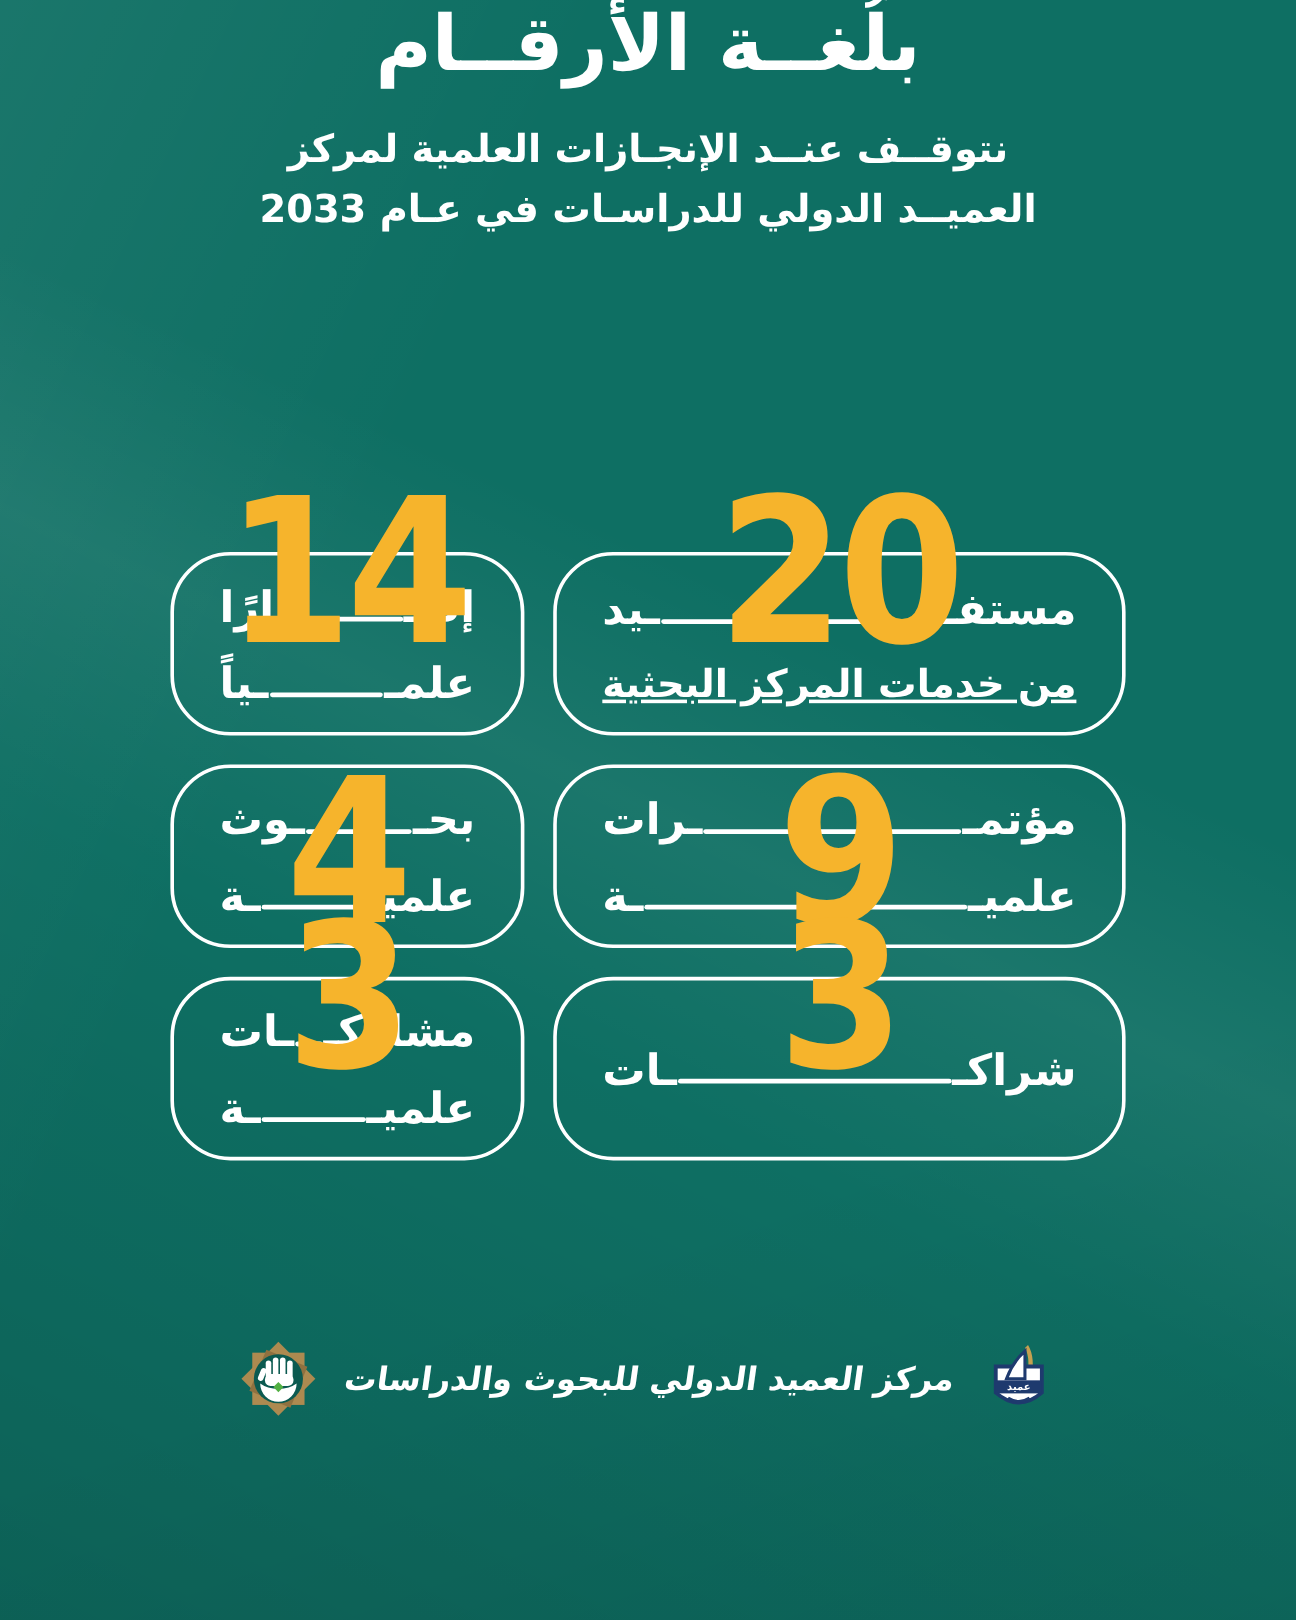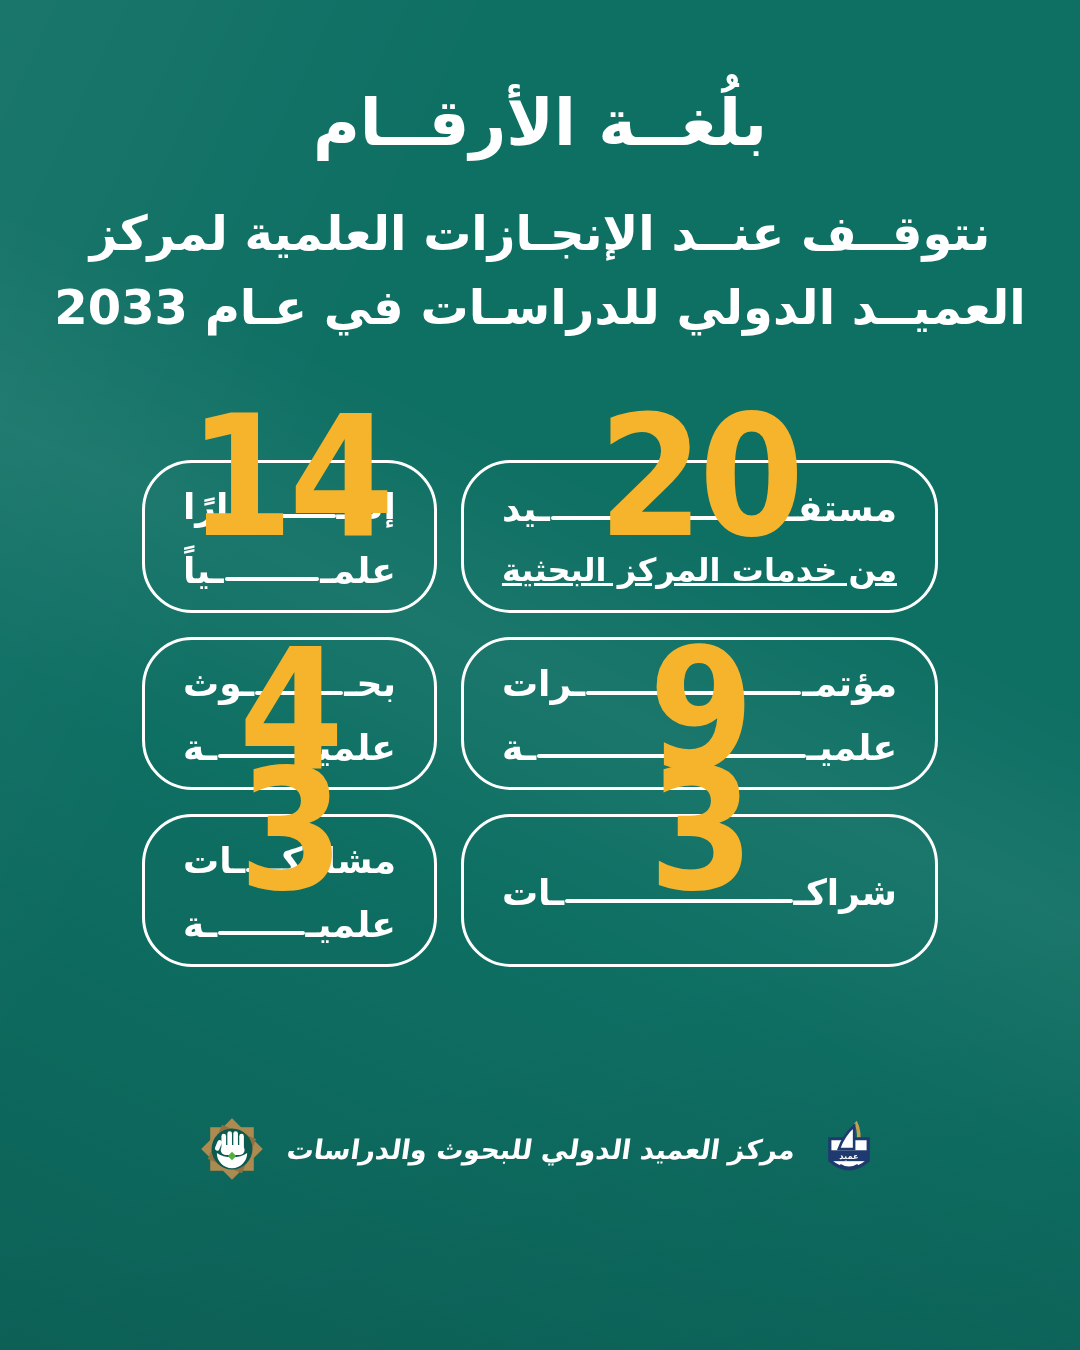--- a/index.html
+++ b/index.html
@@ -12,23 +12,23 @@
     background-image:
       linear-gradient(205deg, rgba(255,255,255,0) 38%, rgba(255,255,255,0.055) 50%, rgba(255,255,255,0) 63%),
       linear-gradient(115deg, rgba(255,255,255,0.05) 0%, rgba(255,255,255,0) 30%),
       linear-gradient(25deg, rgba(0,0,0,0.12) 0%, rgba(0,0,0,0) 38%),
       linear-gradient(340deg, rgba(0,0,0,0.07) 0%, rgba(0,0,0,0) 30%);
     font-family:"DejaVu Sans", sans-serif;
     color:#ffffff;
   }
 
   
-  .header{ text-align:center; padding-top:86px; direction:rtl; }
+  .header{ text-align:center; direction:rtl; }
   .title{ font-size:64px; font-weight:800; letter-spacing:0px; }
-  .subtitle{ margin-top:36px; font-size:48px; font-weight:700; line-height:1.55; }
+  .subtitle{ margin-top:26px; font-size:32px; font-weight:700; line-height:1.55; }
   .subtitle div{ white-space:nowrap; }
 
   
   .grid{
     position:absolute; left:142px; right:142px; top:460px;
     display:grid; grid-template-columns:1fr 1fr;
     column-gap:46px; row-gap:73px;
     direction:ltr;
     gap:24px;
   }

